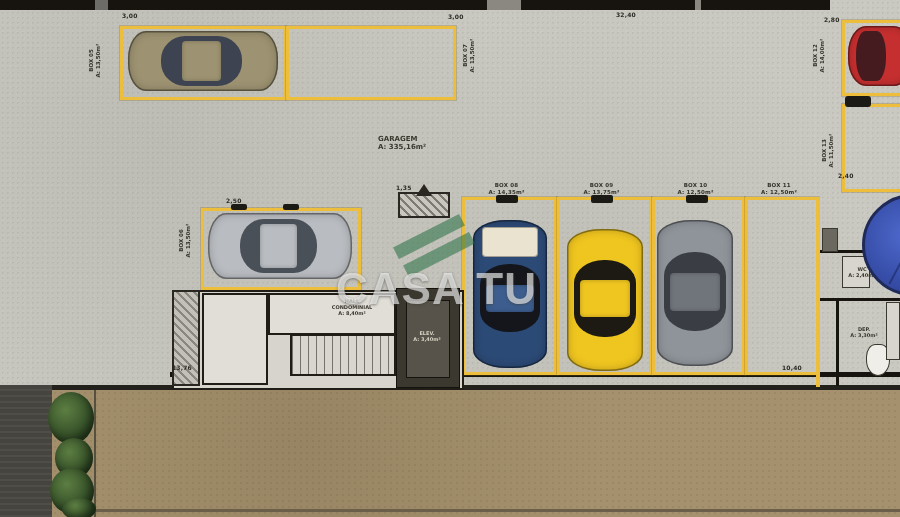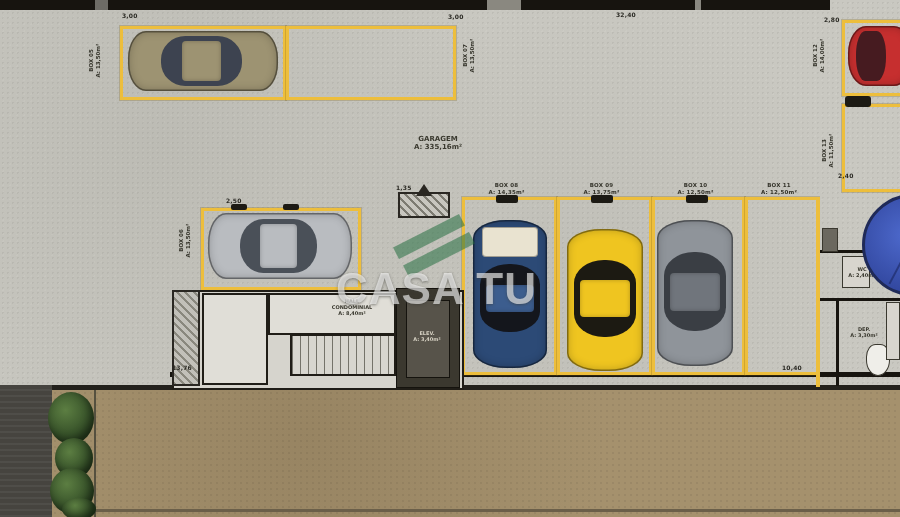--- a/index.html
+++ b/index.html
@@ -14,21 +14,21 @@
         background-size:auto,auto,5px 5px,7px 7px;}
   .abs{position:absolute;}
   .wall{background:#17140f;}
   .ybox{position:absolute;border:3px solid #edbe3c;box-shadow:0 0 0 1px rgba(120,90,10,.25);}
   .yline{position:absolute;background:#edbe3c;}
   .hlabel{position:absolute;text-align:center;font-size:5.5px;line-height:6.5px;
           color:#35342b;font-weight:bold;letter-spacing:.2px;}
   .vlabel{position:absolute;width:64px;text-align:center;font-size:5.5px;line-height:6.5px;
           color:#35342b;font-weight:bold;transform:rotate(-90deg);}
   .dim{position:absolute;font-size:6px;color:#2b2a24;font-weight:bold;letter-spacing:.2px;}
-  .garage-label{position:absolute;text-align:center;font-size:7px;line-height:8px;
+  .garage-label{position:absolute;font-size:7px;line-height:8px;
           color:#3a392f;font-weight:bold;}
   
   .car{position:absolute;}
   .car-body{position:absolute;inset:0;background:var(--body);
             box-shadow:inset 0 0 0 1.5px rgba(0,0,0,.38), inset 0 0 10px rgba(0,0,0,.28);}
   .car.h .car-body{border-radius:18px/45%;}
   .car.v .car-body{border-radius:45%/18px;}
   .car.h .car-glass{position:absolute;left:22%;right:24%;top:9%;bottom:9%;
             background:var(--glass);border-radius:30%/48%;}
   .car.v .car-glass{position:absolute;top:22%;bottom:24%;left:9%;right:9%;

